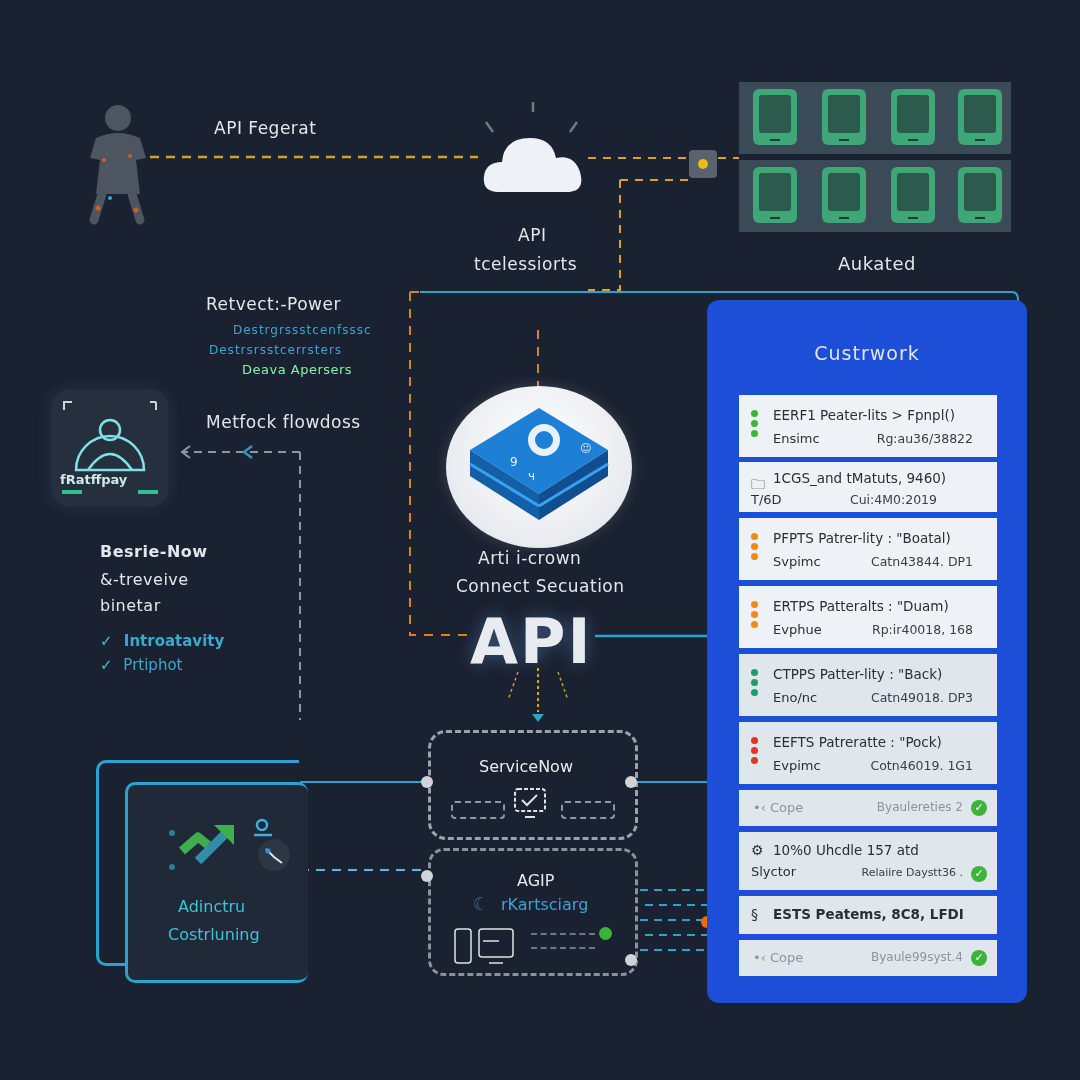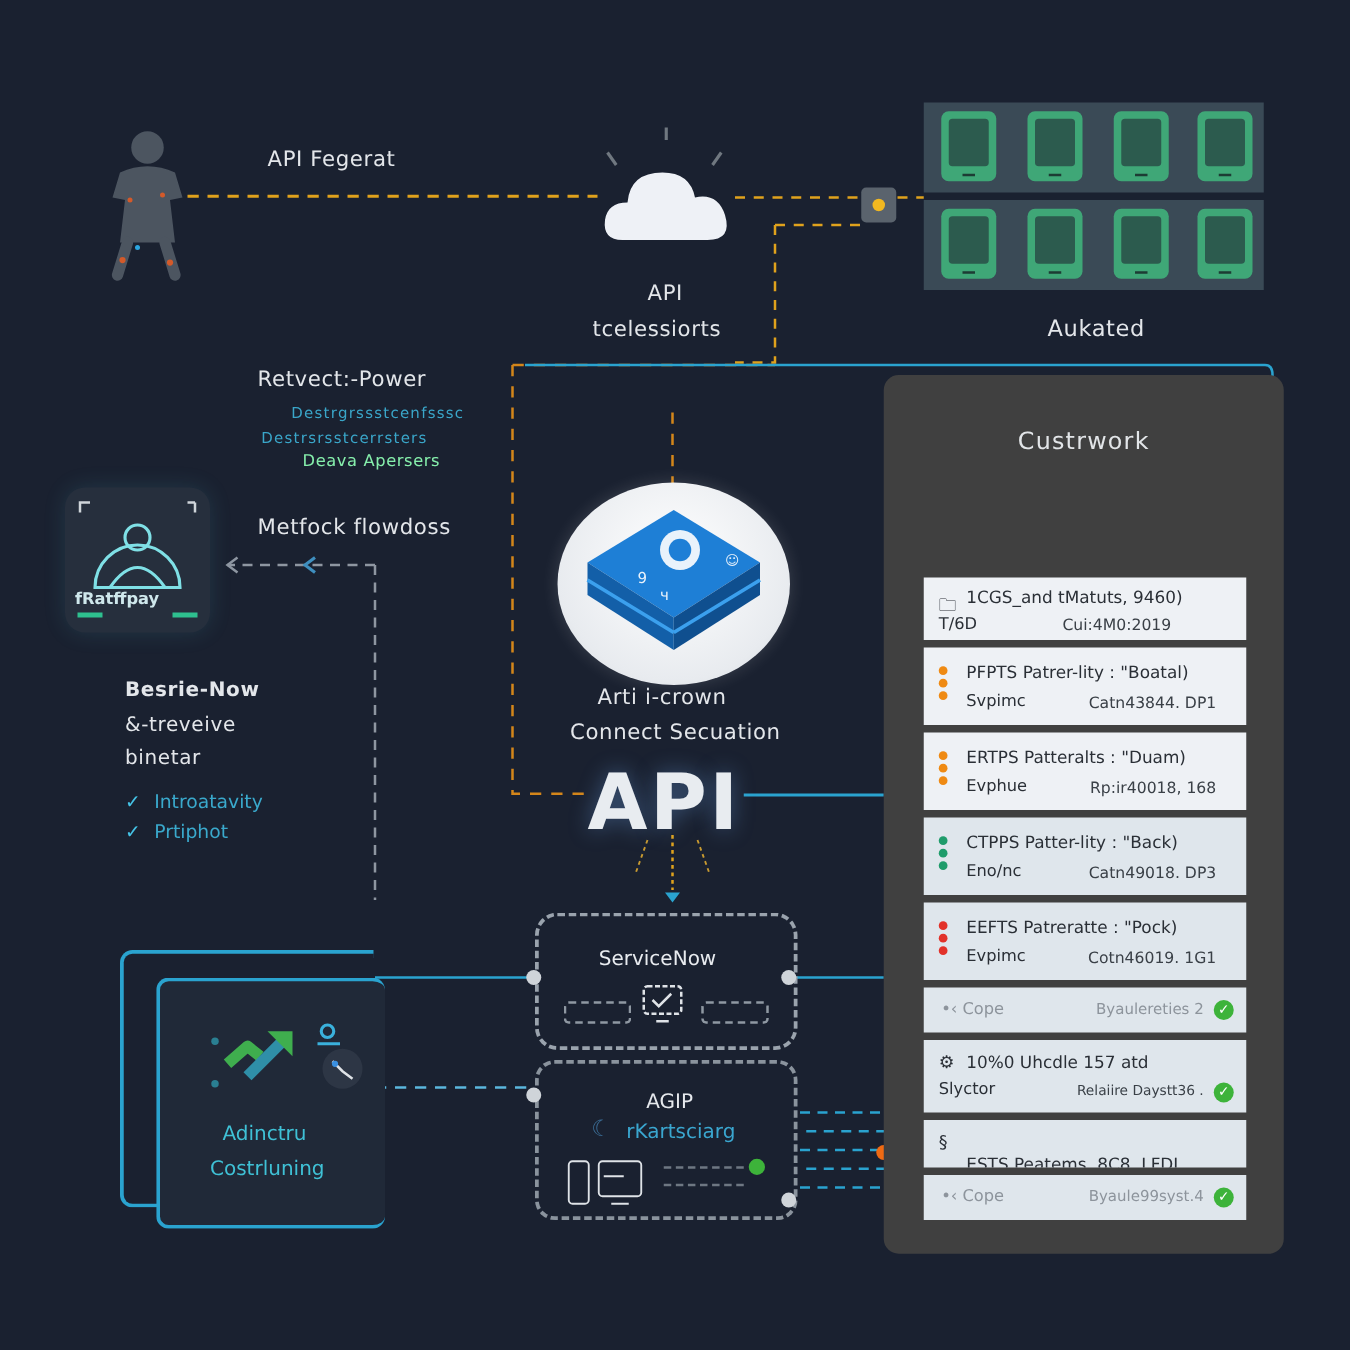--- a/index.html
+++ b/index.html
@@ -31,21 +31,21 @@
   .tile::after { content:""; position:absolute; left:17px; bottom:4px; width:10px; height:2px; background:#1d3c34; }
 
   
   .profile { position:absolute; left:52px; top:390px; width:116px; height:116px; background:#262f3d; border-radius:16px; box-shadow:0 0 18px rgba(80,180,200,0.15); }
 
   
   .api-disc { position:absolute; left:446px; top:386px; width:186px; height:162px; border-radius:50%; background:radial-gradient(circle at 50% 40%, #ffffff 0%, #e8ebef 70%, #cfd5dc 100%); box-shadow:0 0 14px rgba(255,255,255,0.15); }
   .api-big { position:absolute; left:470px; top:605px; font-size:62px; font-weight:bold; color:#e8ecf0; letter-spacing:2px; text-shadow:0 0 18px rgba(120,180,255,0.35); }
 
   
-  .panel { position:absolute; left:707px; top:300px; width:320px; height:703px; background:#404040; border-radius:12px; }
+  .panel { position:absolute; left:707px; top:300px; width:320px; height:703px; background:#1d4ed8; border-radius:12px; }
   .panel-title { position:absolute; left:0; right:0; top:42px; text-align:center; font-size:19px; color:#e2e5e8; letter-spacing:1px; }
   .card { position:absolute; left:32px; width:258px; background:#eef1f5; color:#2a2f36; }
   .card.alt { background:#dfe6ec; }
   .card .t1 { position:absolute; left:34px; top:12px; font-size:13.5px; white-space:nowrap; }
   .card .t2 { position:absolute; left:34px; top:36px; font-size:13px; white-space:nowrap; }
   .card .t3 { position:absolute; right:24px; top:36px; font-size:12.5px; white-space:nowrap; color:#3a4047; }
   .dots { position:absolute; left:12px; top:15px; width:7px; }
   .dots i { display:block; width:7px; height:7px; border-radius:50%; margin-bottom:3px; }
   .card .icon-sq { position:absolute; left:12px; top:12px; font-size:14px; }
   .footer-row .t1 { top:10px; left:14px; color:#8d949c; font-size:13px; }
@@ -154,21 +154,21 @@
   </svg>
   <div class="abs" style="left:8px; top:82px; font-size:13px; color:#cfe8ec; font-weight:bold;">fRatffpay</div>
   <div class="abs" style="left:10px; top:100px; width:20px; height:4px; background:#2ec08f;"></div>
   <div class="abs" style="left:86px; top:100px; width:20px; height:4px; background:#2ec08f;"></div>
 </div>
 <div class="lbl" style="left:206px; top:412px;">Metfock flowdoss</div>
 
 <div class="lbl" style="left:100px; top:542px; font-weight:bold; font-size:16px;">Besrie-Now</div>
 <div class="lbl" style="left:100px; top:570px; font-size:16px;">&amp;-treveive</div>
 <div class="lbl" style="left:100px; top:596px; font-size:16px;">binetar</div>
-<div class="abs" style="left:100px; top:632px; color:#45c3e6; font-size:15px;">
+<div class="abs" style="left:100px; top:632px; color:#45c3e6; font-size:15px;font-weight:bold;">
   <span>✓</span>
   <span style="color:#3aa9cc; margin-left:6px;">Introatavity</span>
 </div>
 <div class="abs" style="left:100px; top:656px; color:#45c3e6; font-size:15px;">
   <span>✓</span>
   <span style="color:#3aa9cc; margin-left:6px;">Prtiphot</span>
 </div>
 
 <div class="api-disc">
   <svg class="abs" style="left:18px; top:14px;" width="150" height="130" viewBox="0 0 150 130">
@@ -234,20 +234,30 @@
     <path d="M16 34 L24 42 L32 48" stroke="#dfe3e7" stroke-width="2" fill="none"></path>
     <circle cx="18" cy="36" r="2.5" fill="#3a8fe0"></circle>
   </svg>
   <div class="abs" style="left:50px; top:112px; font-size:16px; color:#3fc1d6;">Adinctru</div>
   <div class="abs" style="left:40px; top:140px; font-size:16px; color:#3fc1d6;">Costrluning</div>
 </div>
 
 <div class="panel">
   <div class="panel-title">Custrwork</div>
 
+  <div class="card" style="top:95px; height:62px;">
+    <div class="dots">
+        <i style="background:#3db33a"></i>
+        <i style="background:#3db33a"></i>
+        <i style="background:#3db33a"></i>
+      </div>
+    <div class="t1">EERF1 Peater-lits &gt; Fpnpl()</div>
+    <div class="t2">Ensimc</div>
+    <div class="t3">Rg:au36/38822</div>
+  </div>
 
   <div class="card" style="top:162px; height:50px;">
     <div class="icon-sq">🗀</div>
     <div class="t1" style="top:8px;">1CGS_and tMatuts, 9460)</div>
     <div class="t2" style="left:12px; top:30px;">T/6D</div>
     <div class="t3" style="right:60px; top:30px;">Cui:4M0:2019</div>
   </div>
 
   <div class="card" style="top:218px; height:62px;">
     <div class="dots">
@@ -302,21 +312,21 @@
   <div class="card alt" style="top:532px; height:58px;">
     <div class="icon-sq" style="top:10px;">⚙</div>
     <div class="t1" style="top:10px;">10%0 Uhcdle  157 atd</div>
     <div class="t2" style="left:12px; top:32px;">Slyctor</div>
     <div class="t3" style="top:34px; right:34px; font-size:11px;">Relaiire Daystt36 .</div>
     <div class="check" style="top:34px;">✓</div>
   </div>
 
   <div class="card alt" style="top:596px; height:38px; overflow:hidden;">
     <div class="icon-sq" style="top:10px;">§</div>
-    <div class="t1" style="top:28px;">ESTS Peatems, 8C8, LFDI</div>
+    <div class="t1" style="top:10px;font-weight:bold;">ESTS Peatems, 8C8, LFDI</div>
   </div>
 
   <div class="card alt footer-row" style="top:640px; height:36px;">
     <div class="t1">•‹ Cope</div>
     <div class="t3">Byaule99syst.4</div>
     <div class="check" style="top:10px;">✓</div>
   </div>
 </div>
 
 </body></html>

